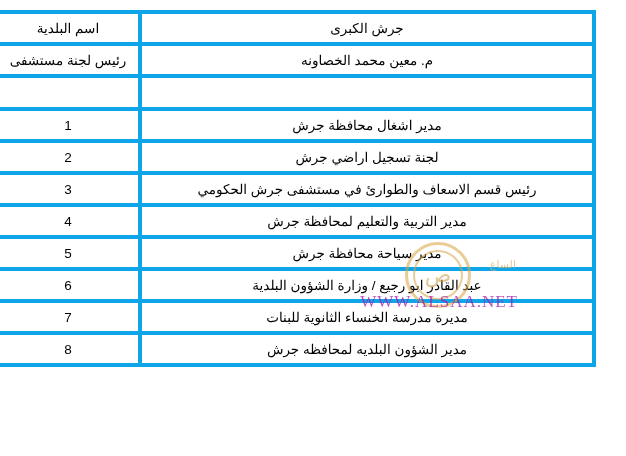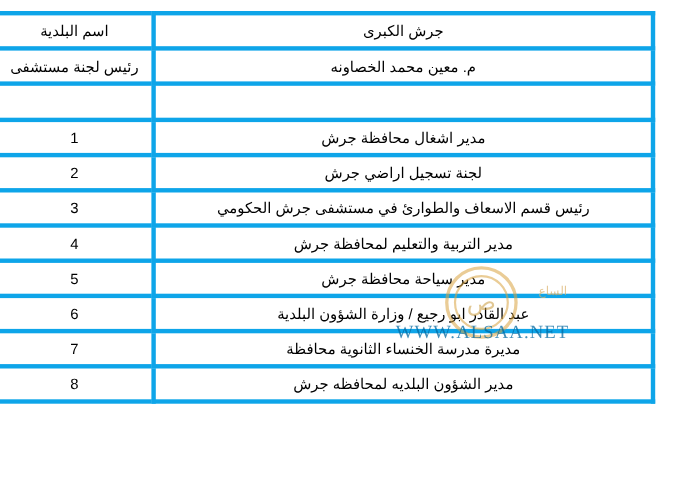--- a/index.html
+++ b/index.html
@@ -84,21 +84,21 @@
     justify-content: center;
     font-size: 22px;
     color: #c99a3c;
     font-family: "Liberation Serif", serif;
   }
   .wm-text {
     top: 292px;
     right: 108px;
     font-size: 17px;
     letter-spacing: 1px;
-    color: #0369a1;
+    color: #a21caf;
     opacity: .75;
     font-family: "Liberation Serif", serif;
     direction: ltr;
   }
   .wm-arc {
     top: 258px;
     right: 110px;
     font-size: 11px;
     color: #d9b068;
     opacity: .7;
@@ -143,21 +143,21 @@
       </tr>
       <tr>
         <td class="col-value">مدير سياحة محافظة جرش</td>
         <td class="col-label num">5</td>
       </tr>
       <tr>
         <td class="col-value">عبد القادر ابو رجيع / وزارة الشؤون البلدية</td>
         <td class="col-label num">6</td>
       </tr>
       <tr>
-        <td class="col-value">مديرة مدرسة الخنساء الثانوية محافظة</td>
+        <td class="col-value">مديرة مدرسة الخنساء الثانوية للبنات</td>
         <td class="col-label num">7</td>
       </tr>
       <tr>
         <td class="col-value">مدير الشؤون البلديه لمحافظه جرش</td>
         <td class="col-label num">8</td>
       </tr>
     </tbody>
   </table>
 
   <div class="wm wm-seal">

